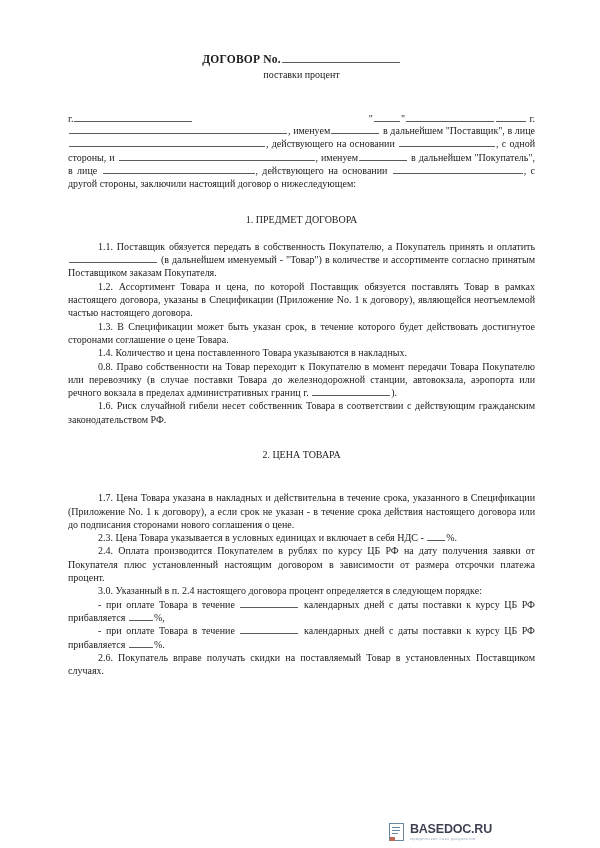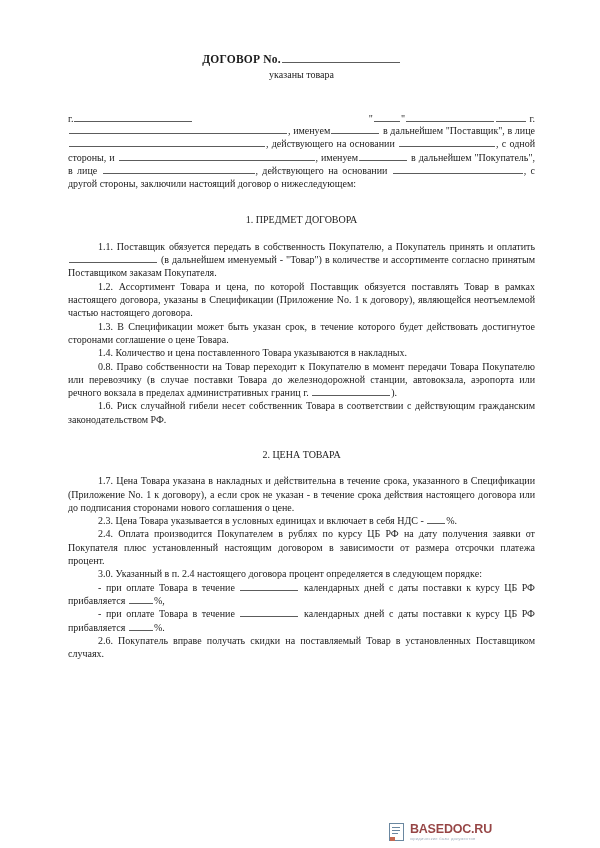--- a/index.html
+++ b/index.html
@@ -79,21 +79,21 @@
 
   
   .section-heading {
     text-align: center;
     font-size: 10px;
     font-weight: normal;
     margin: 0;
     line-height: 1.33;
   }
   .heading-1 { margin-top: 22px; margin-bottom: 14px; }
-  .heading-2 { margin-top: 22px; margin-bottom: 13px; }
+  .heading-2 { margin-top: 22px; margin-bottom: 30px; }
 
   .clause { margin-top: 0; }
 
   .bullet-para { text-indent: 30px; }
 
   
   .blank {
     display: inline-block;
     border-bottom: 1px solid #5c5c5c;
     vertical-align: baseline;
@@ -157,42 +157,42 @@
     bottom: 1.5px;
     width: 5px;
     height: 3.5px;
     background: #b7472a;
   }
   .logo-text { line-height: 1; }
   .logo-name {
     font-family: "Liberation Sans", sans-serif;
     font-size: 12.5px;
     font-weight: bold;
-    color: #7f1d1d;
+    color: #0f172a;
     letter-spacing: -0.2px;
   }
   .logo-tag {
     font-family: "Liberation Sans", sans-serif;
     font-size: 4.1px;
     color: #8fa3b5;
     letter-spacing: 0.25px;
     margin-top: 1.5px;
     white-space: nowrap;
   }
 </style>
 </head>
 <body>
 
 <div class="page">
 
   <div class="doc-body">
 
     <div class="title-block">
       <div class="doc-title"><span>ДОГОВОР No.</span><span class="blank b-city"></span></div>
-      <div class="doc-subtitle">указаны товара</div>
+      <div class="doc-subtitle">поставки процент</div>
     </div>
 
     <div class="city-date-row">
       <span class="city-cell"><span>г.</span><span class="blank b-city"></span></span>
       <span class="date-cell"><span>"</span><span class="blank b-day"></span><span>"</span><span class="blank b-month"></span><span class="blank b-year"></span>
         <span>г.</span></span>
     </div>
 
     <p class="para noindent preamble"><span class="blank b-sup"></span><span>, именуем</span><span class="blank b-name"></span><span> в дальнейшем "Поставщик", в лице</span>
       <span class="blank b-basis"></span><span>, действующего на основании</span>

